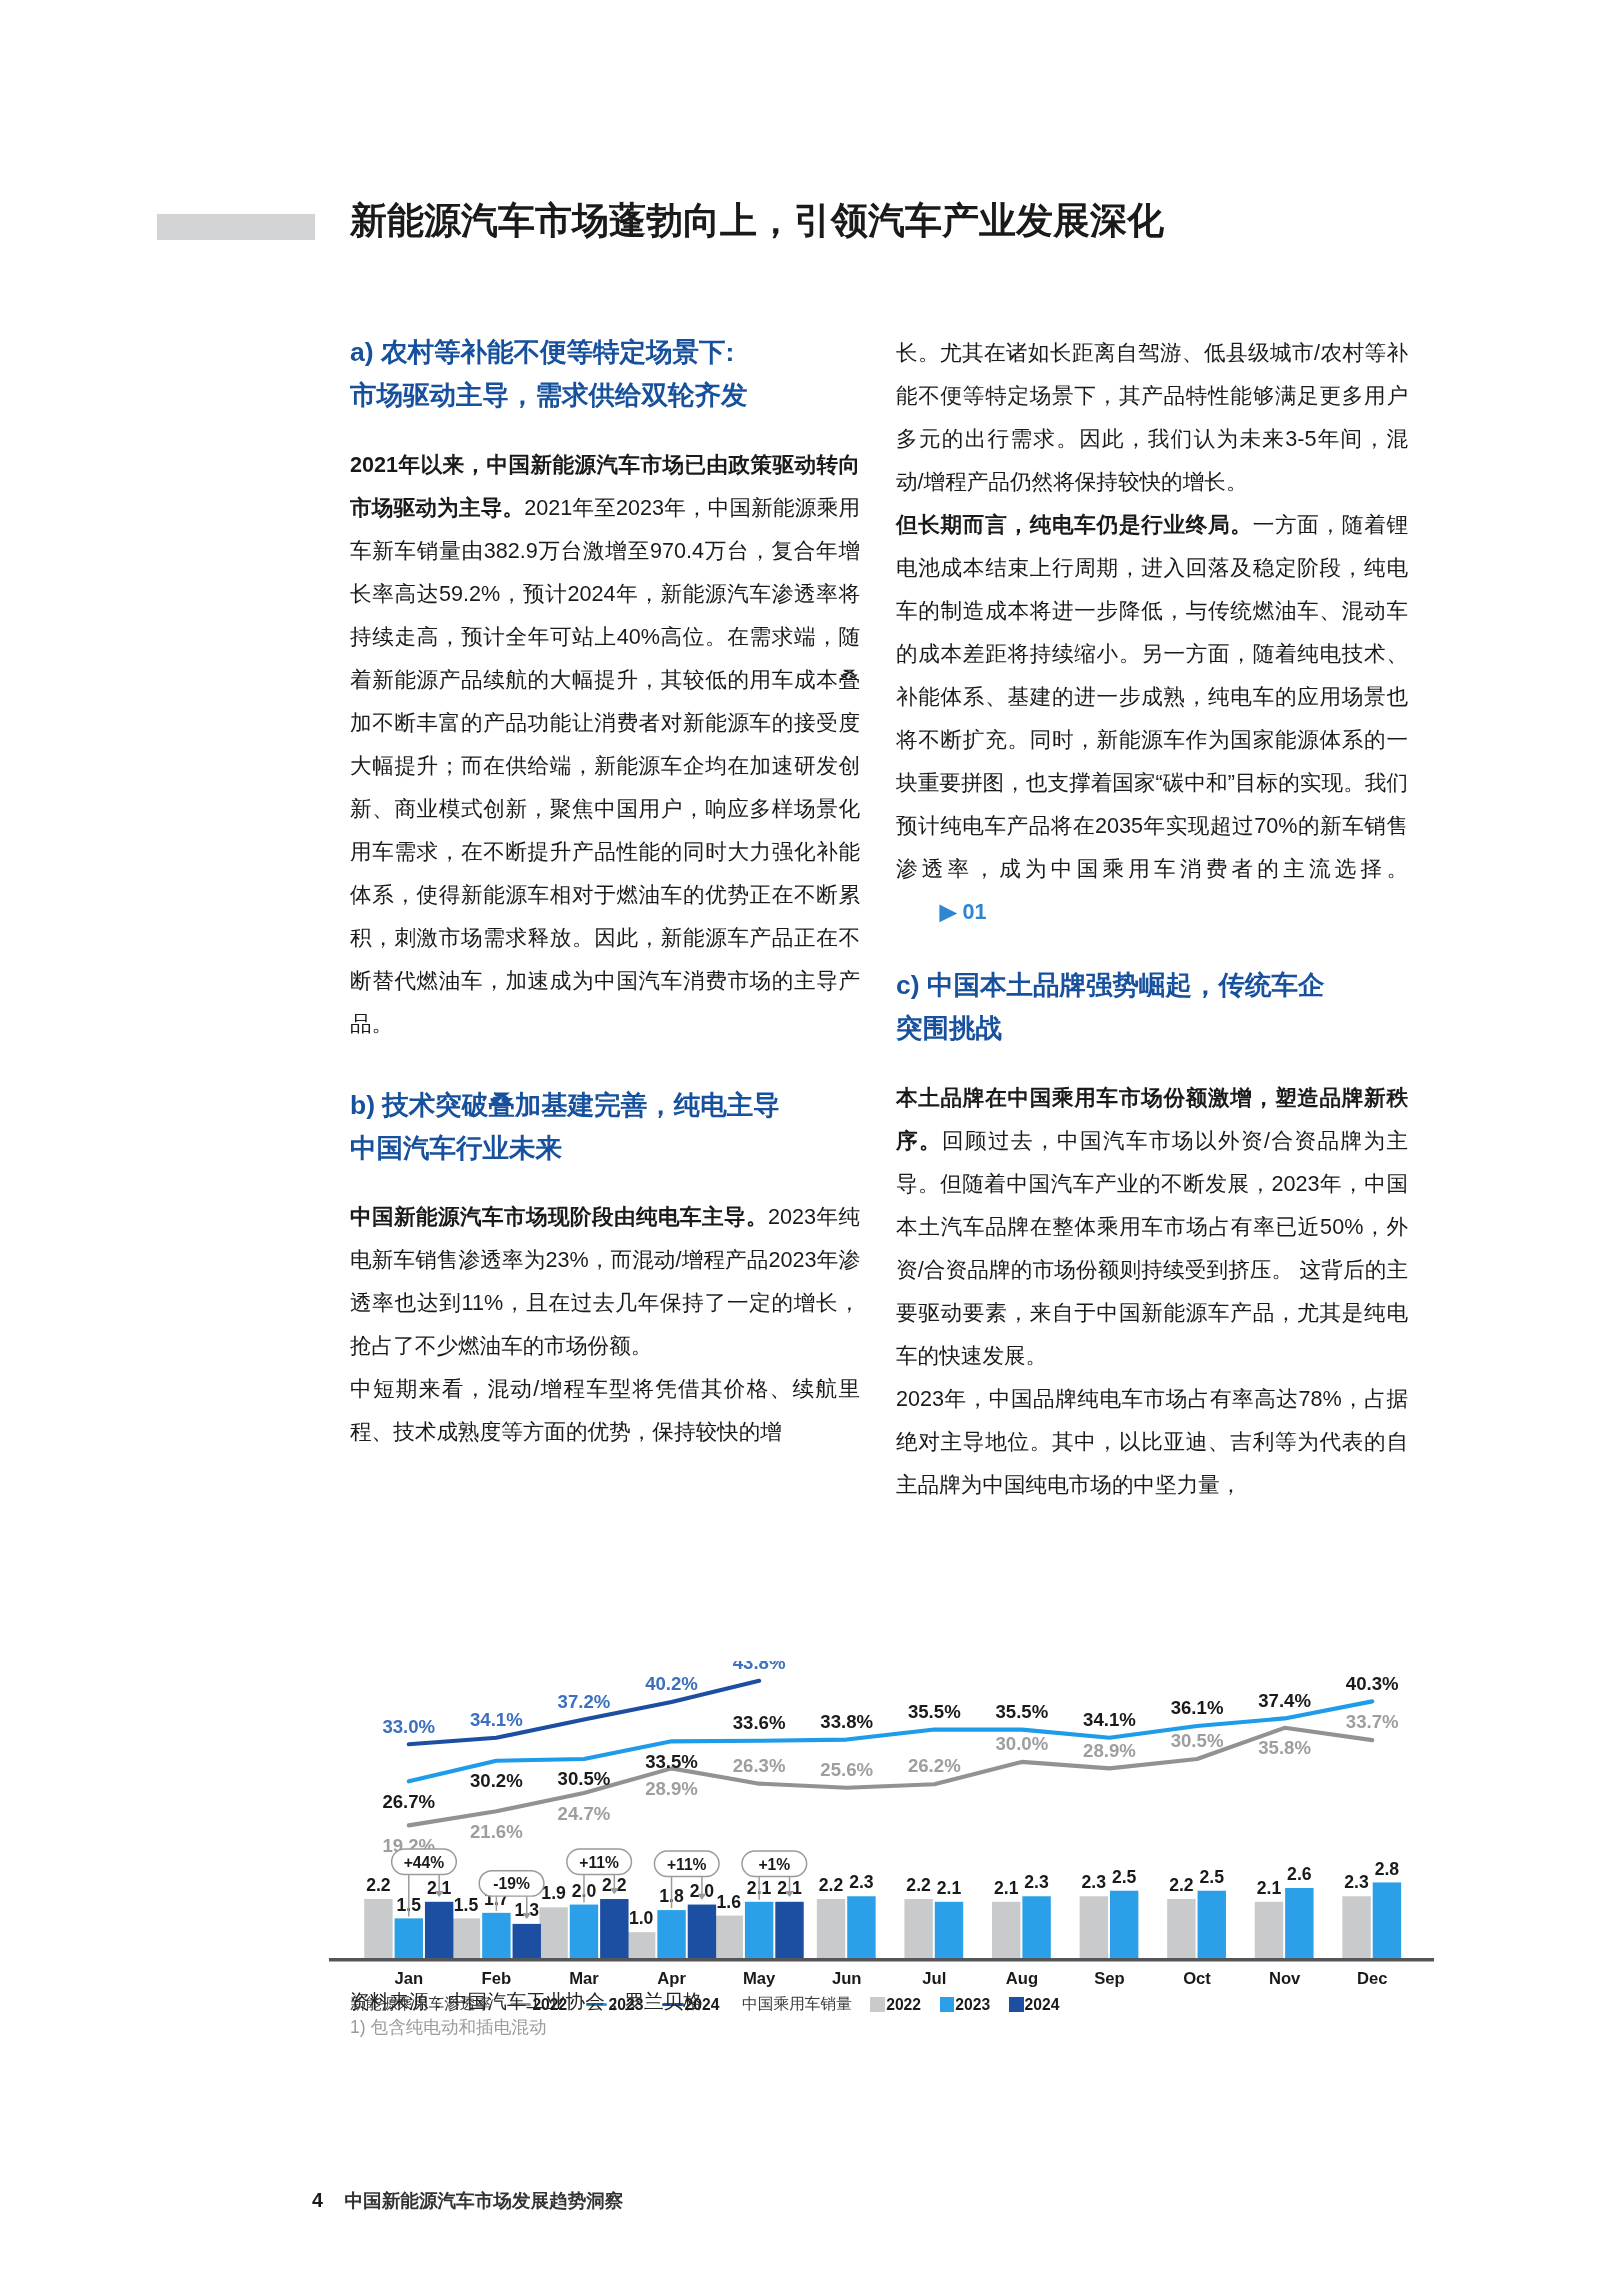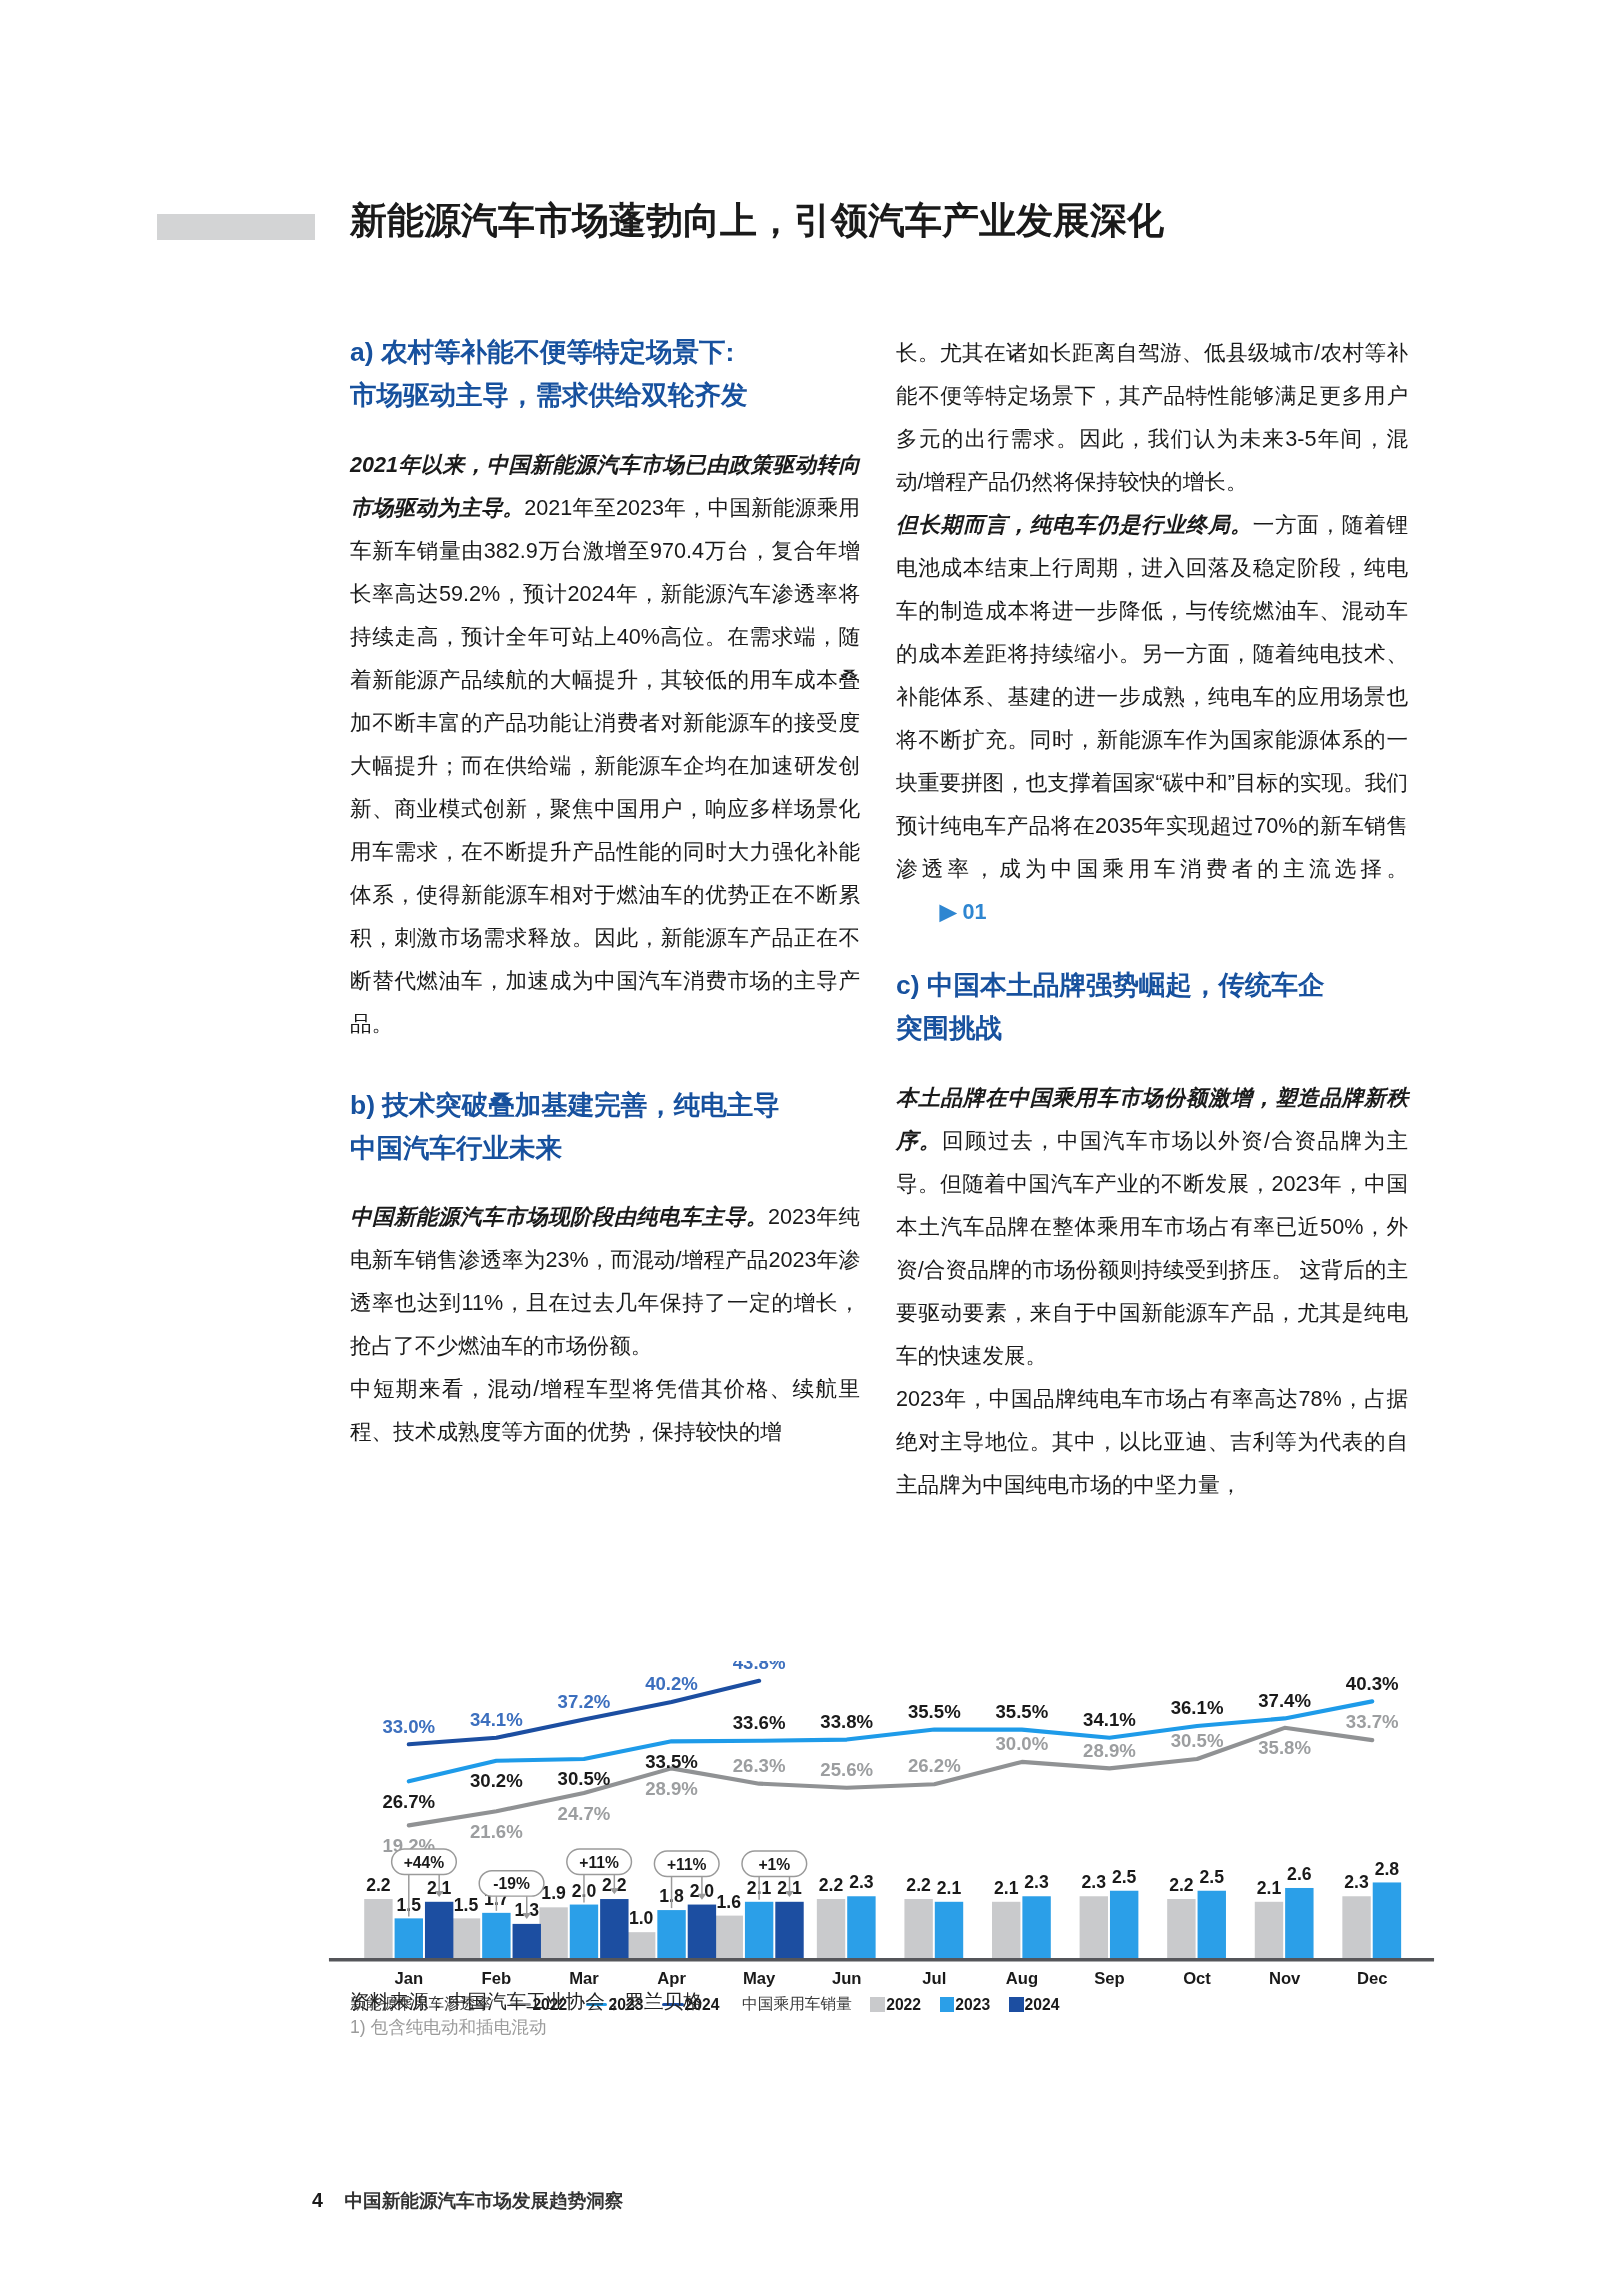--- a/index.html
+++ b/index.html
@@ -11,21 +11,21 @@
 
   .col{position:absolute;top:331px;font-size:21.6px;line-height:43px;text-align:justify;color:#1A1A1A;}
   .col-left{left:350px;width:510px;}
   .col-right{left:896px;width:512px;}
   .sec{font-size:26.5px;line-height:43px;color:#17519E;font-weight:bold;margin:0;text-align:left;}
   .sec-a{margin:0 0 25.5px 0;}
   .sec-b{margin:39px 0 25.5px 0;}
   .sec-c{margin:31px 0 25.5px 0;}
   .col p{margin:0;}
   .para-gap{margin-top:43px;}
-  .lead{font-weight:bold;font-style:italic;}
+  .lead{font-weight:bold;}
   .ref{color:#2E86D1;font-weight:bold;margin-left:7.8px;white-space:nowrap;padding-left:36px;}
 
   .fig-head{position:absolute;left:350px;top:1623px;font-size:25.5px;font-weight:bold;}
   .fig-num{color:#4BA5E0;margin-right:45px;}
   .fig-title{color:#1A1A1A;}
   .chart-svg{position:absolute;left:323px;top:1661px;width:1117px;height:338px;}
 
   .legend{position:absolute;left:350px;top:1994px;display:flex;align-items:center;gap:18.6px;
           font-size:15.7px;color:#3C3C3C;white-space:nowrap;}
   .lg-item{display:flex;align-items:center;gap:1px;}

